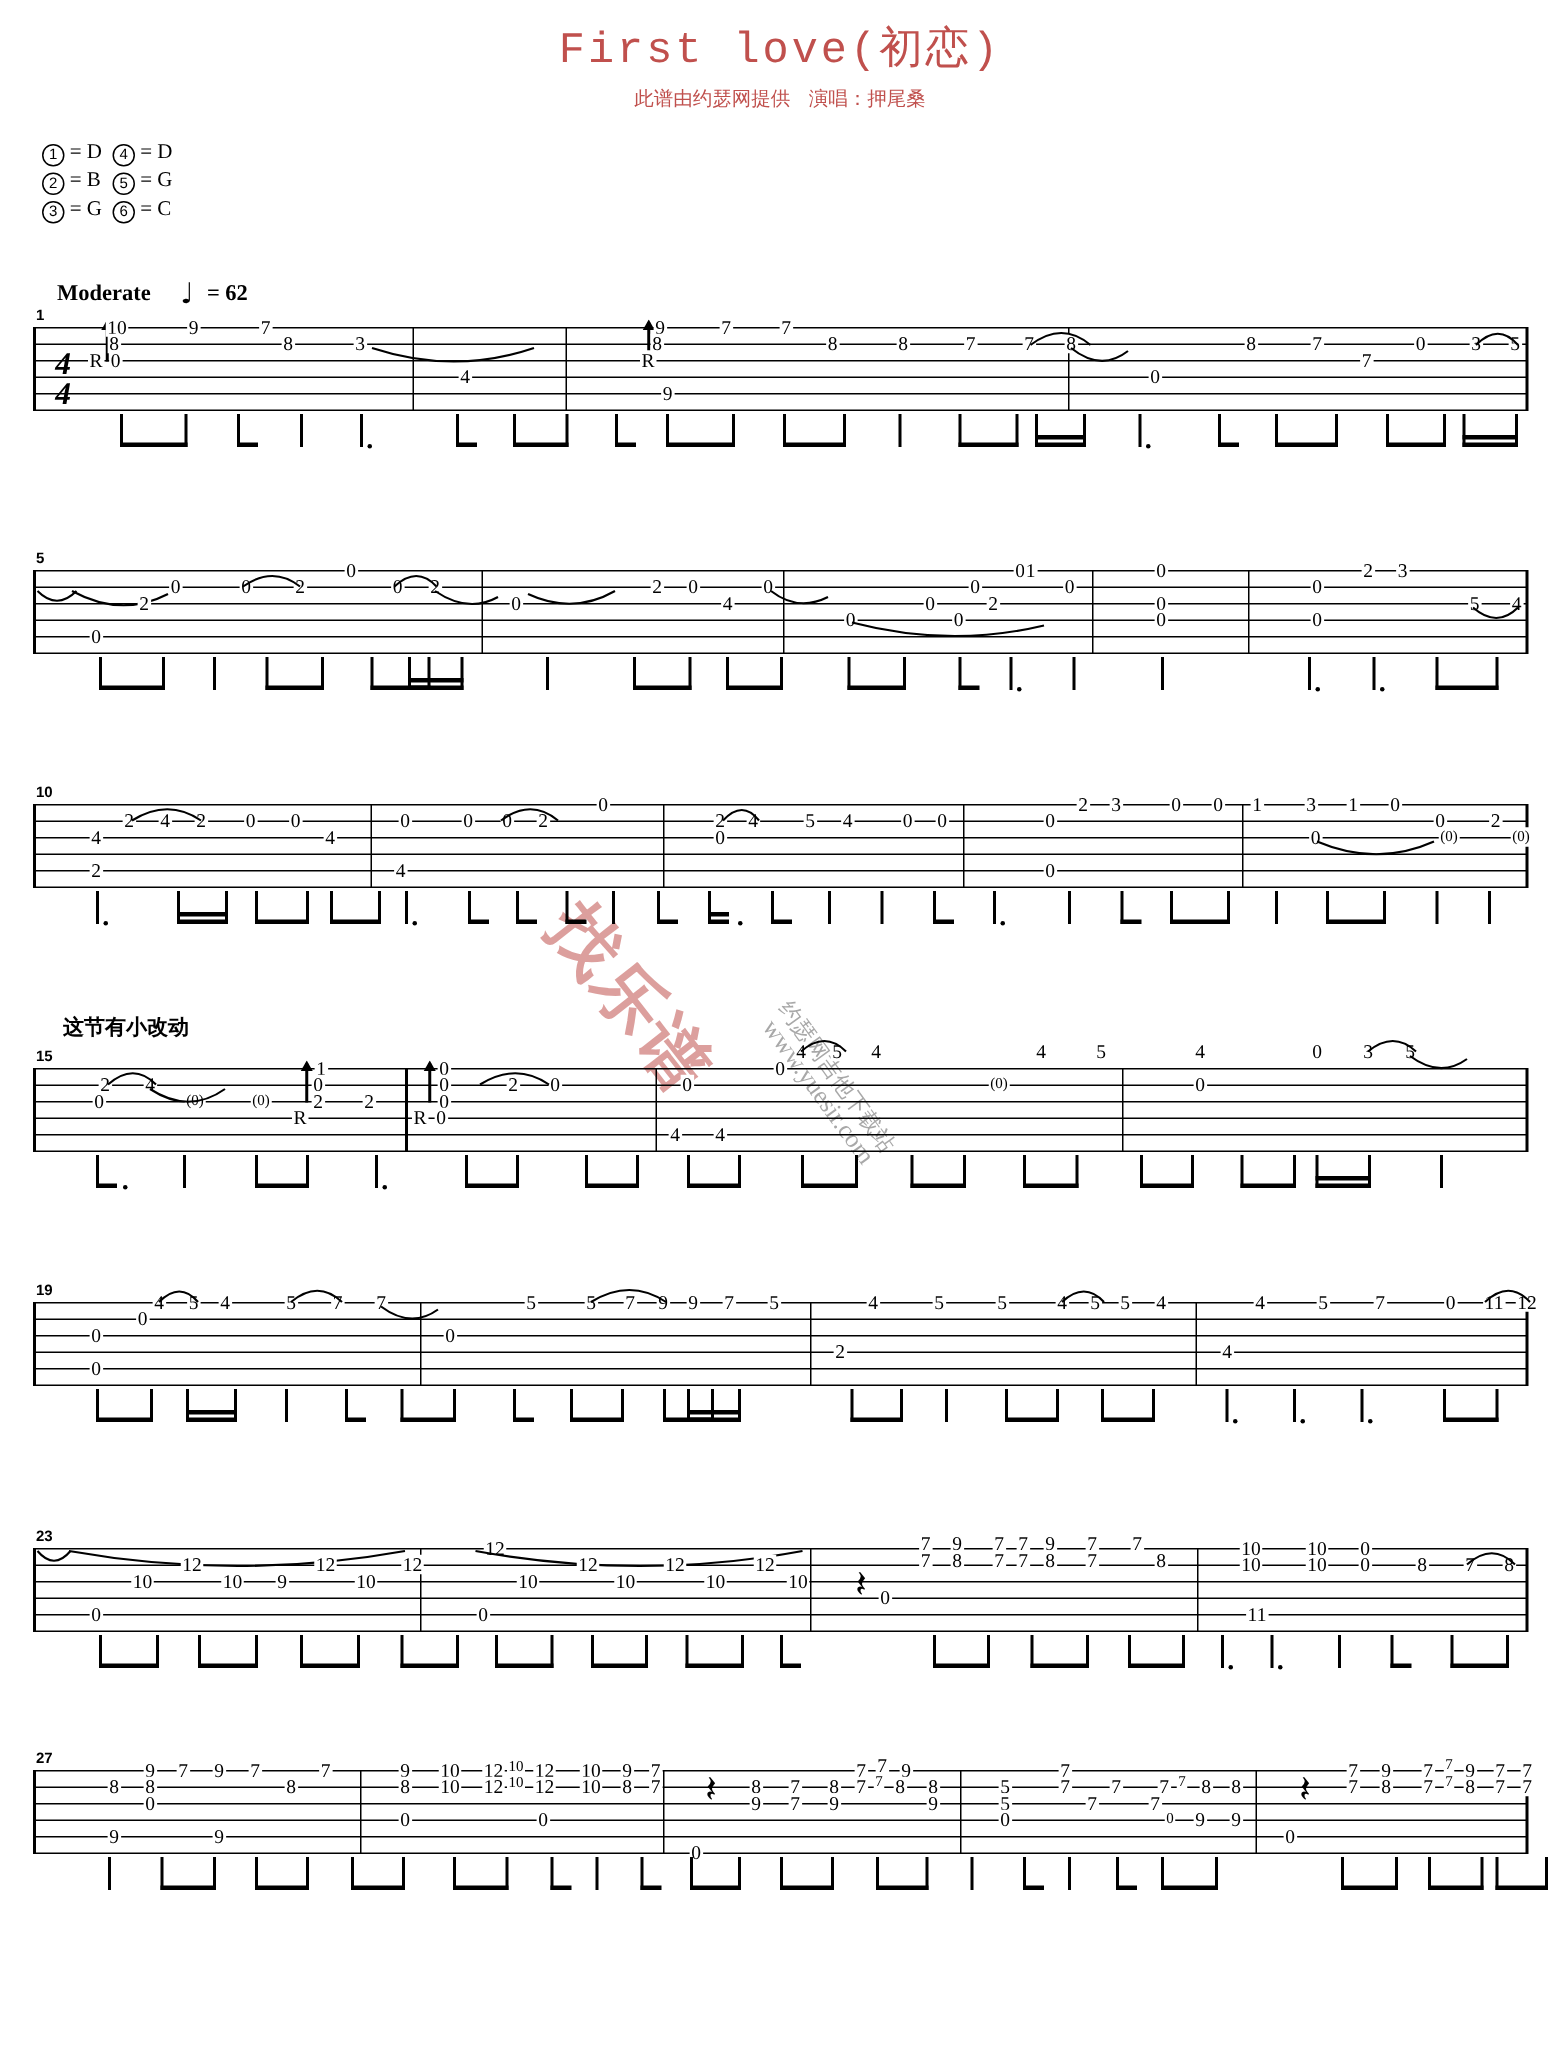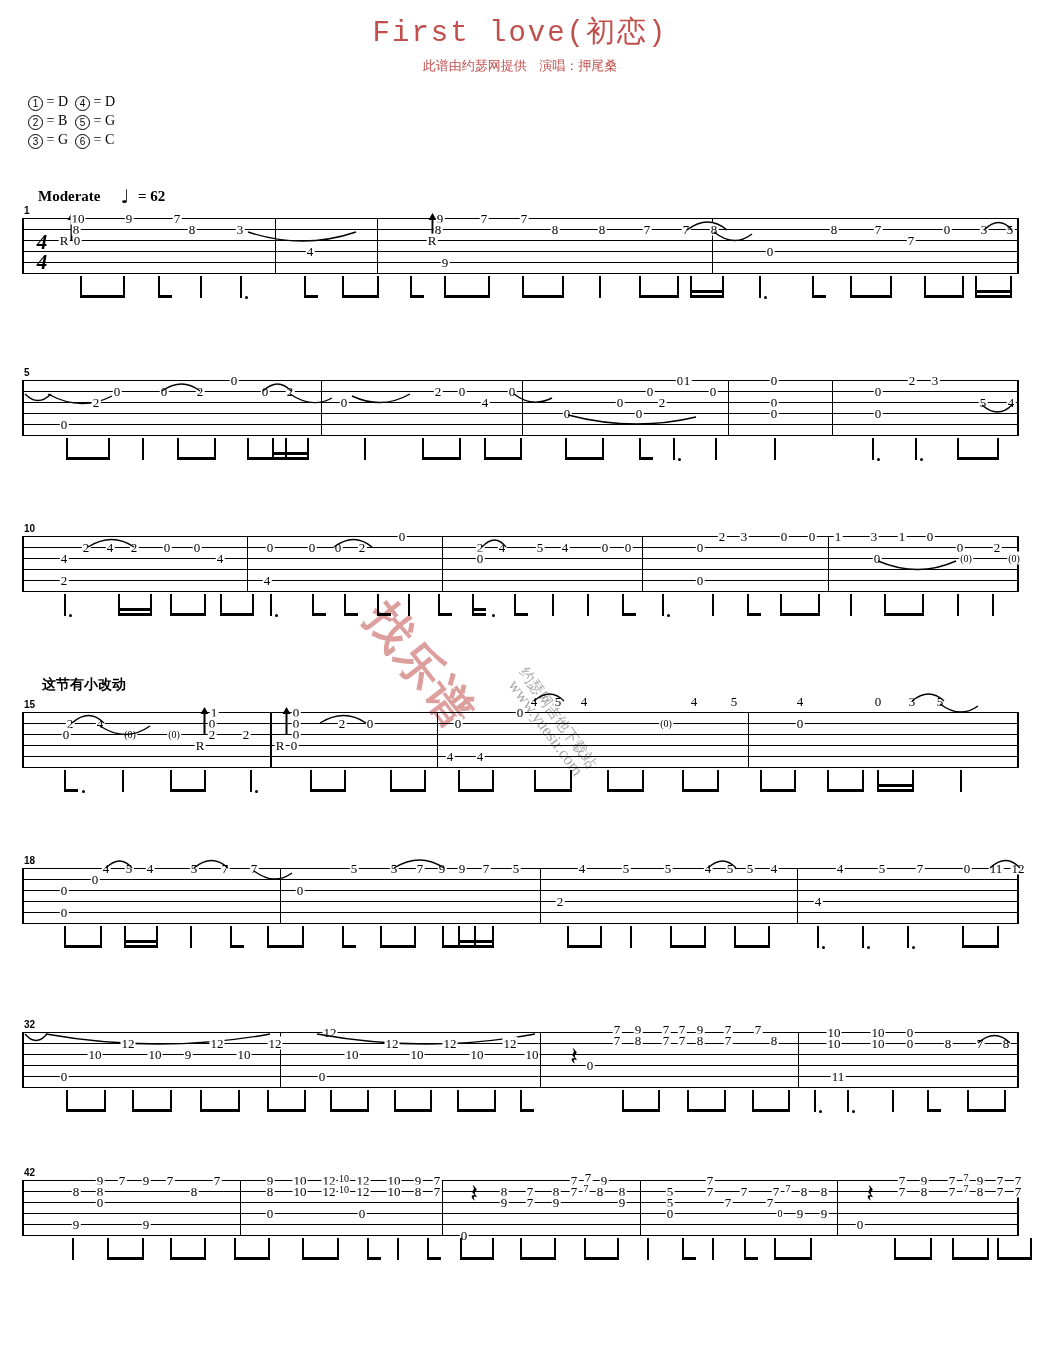--- a/index.html
+++ b/index.html
@@ -802,21 +802,21 @@
       <div class="beam" style="left:805px; top:21px; width:37px;"></div>
     <div class="stem" style="left:855px;"></div>
       <div class="stem" style="left:890px;"></div>
       <div class="beam" style="left:855px; top:21px; width:37px;"></div>
       <div class="beam2" style="left:855px; top:16px; width:37px;"></div>
     <div class="stem" style="left:938px;"></div>
   </div>
 </div>
 
 <div class="system" style="top:868px;">
-  <div class="sysnum" style="left:2px;">18</div>
+  <div class="sysnum" style="left:2px;">19</div>
   <div class="staff">
     <div class="line" style="top:0px;"></div>
     <div class="line" style="top:11px;"></div>
     <div class="line" style="top:22px;"></div>
     <div class="line" style="top:33px;"></div>
     <div class="line" style="top:44px;"></div>
     <div class="line" style="top:55px;"></div>
     <div class="bar thick" style="left:0px;"></div>
     <div class="bar" style="left:258px;"></div>
     <div class="bar" style="left:518px;"></div>
@@ -931,21 +931,21 @@
       <div class="dot" style="left:845px; top:22px;"></div>
     <div class="stem" style="left:885px;"></div>
       <div class="dot" style="left:890px; top:22px;"></div>
     <div class="stem" style="left:940px;"></div>
       <div class="stem" style="left:975px;"></div>
       <div class="beam" style="left:940px; top:21px; width:37px;"></div>
   </div>
 </div>
 
 <div class="system" style="top:1032px;">
-  <div class="sysnum" style="left:2px;">32</div>
+  <div class="sysnum" style="left:2px;">23</div>
   <div class="staff">
     <div class="line" style="top:0px;"></div>
     <div class="line" style="top:11px;"></div>
     <div class="line" style="top:22px;"></div>
     <div class="line" style="top:33px;"></div>
     <div class="line" style="top:44px;"></div>
     <div class="line" style="top:55px;"></div>
     <div class="bar thick" style="left:0px;"></div>
     <div class="bar" style="left:258px;"></div>
     <div class="bar" style="left:518px;"></div>
@@ -1059,21 +1059,21 @@
     <div class="stem" style="left:870px;"></div>
     <div class="stem" style="left:905px;"></div>
       <div class="beam" style="left:905px; top:21px; width:14px;"></div>
     <div class="stem" style="left:945px;"></div>
       <div class="stem" style="left:982px;"></div>
       <div class="beam" style="left:945px; top:21px; width:39px;"></div>
   </div>
 </div>
 
 <div class="system" style="top:1180px;">
-  <div class="sysnum" style="left:2px;">42</div>
+  <div class="sysnum" style="left:2px;">27</div>
   <div class="staff">
     <div class="line" style="top:0px;"></div>
     <div class="line" style="top:11px;"></div>
     <div class="line" style="top:22px;"></div>
     <div class="line" style="top:33px;"></div>
     <div class="line" style="top:44px;"></div>
     <div class="line" style="top:55px;"></div>
     <div class="bar thick" style="left:0px;"></div>
     <div class="bar" style="left:218px;"></div>
     <div class="bar" style="left:420px;"></div>

